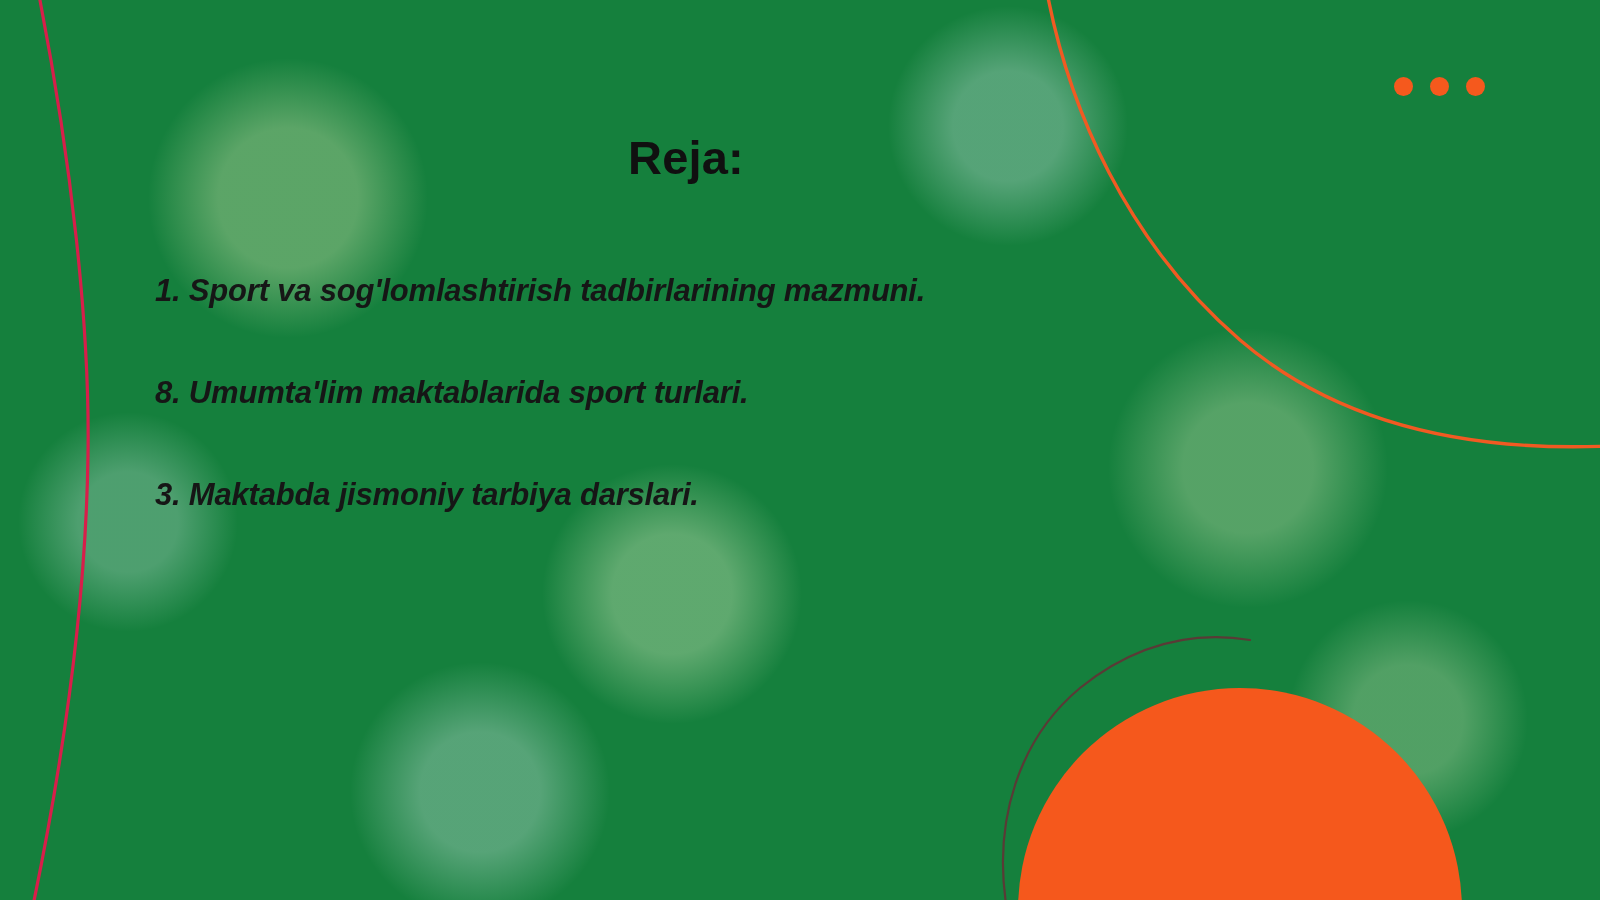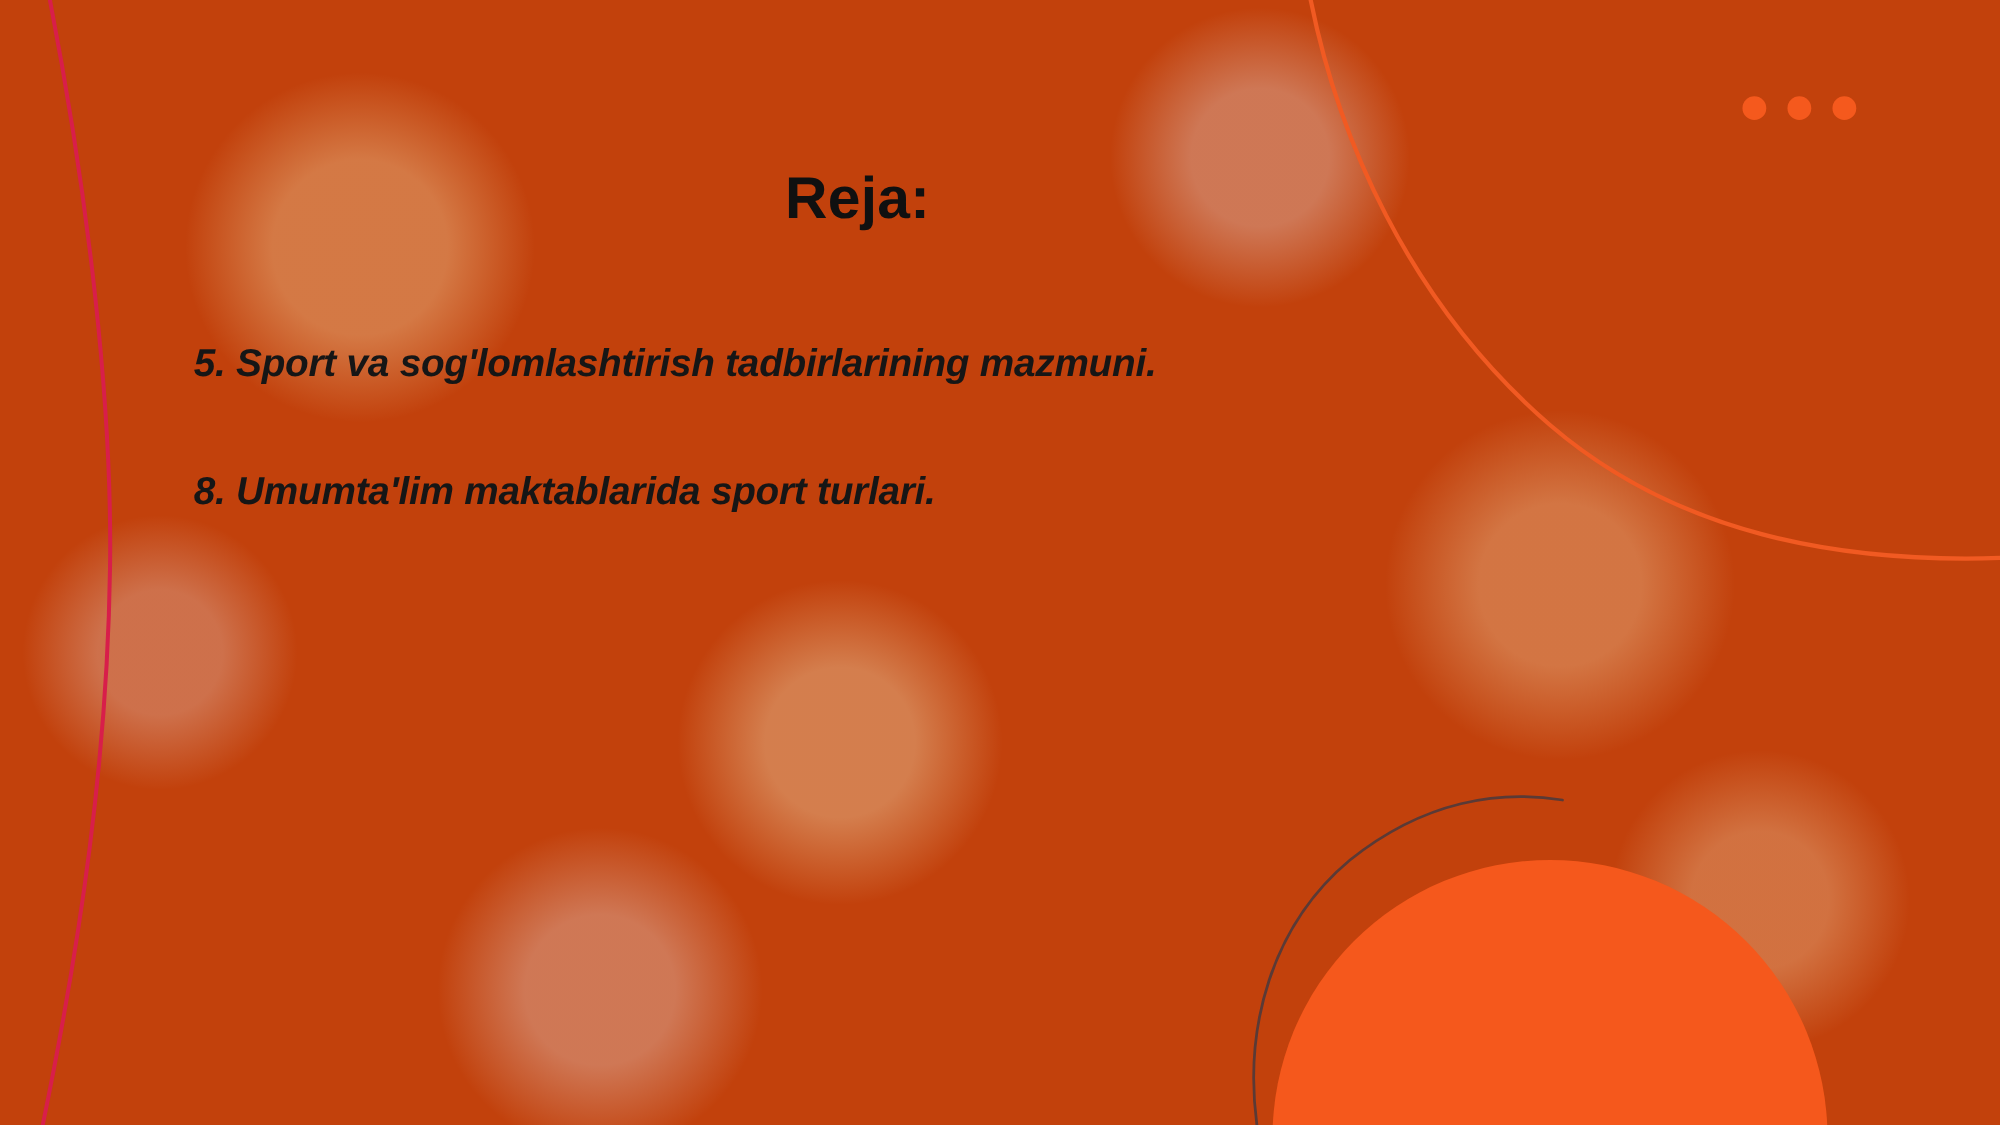--- a/index.html
+++ b/index.html
@@ -11,21 +11,21 @@
     width: 1600px;
     height: 900px;
     overflow: hidden;
     font-family: "Liberation Sans", "DejaVu Sans", sans-serif;
   }
 
   #slide {
     position: relative;
     width: 1600px;
     height: 900px;
-    background: #c2410c;
+    background: #15803d;
     overflow: hidden;
   }
 
   
   .noise-layer {
     position: absolute;
     inset: 0;
     pointer-events: none;
     background:
       radial-gradient(circle at 18% 22%, rgba(255,250,200,0.30) 0 70px, rgba(0,0,0,0) 140px),
@@ -120,17 +120,18 @@
 
   <div id="dots-group">
     <span class="dot"></span>
     <span class="dot"></span>
     <span class="dot"></span>
   </div>
 
   <div id="slide-title">Reja:</div>
 
   <ul id="plan-list">
-    <li class="plan-item">5. Sport va sog'lomlashtirish tadbirlarining mazmuni.</li>
+    <li class="plan-item">1. Sport va sog'lomlashtirish tadbirlarining mazmuni.</li>
     <li class="plan-item">8. Umumta'lim maktablarida sport turlari.</li>
+    <li class="plan-item">3. Maktabda jismoniy tarbiya darslari.</li>
   </ul>
 
 </div>
 
 </body></html>

